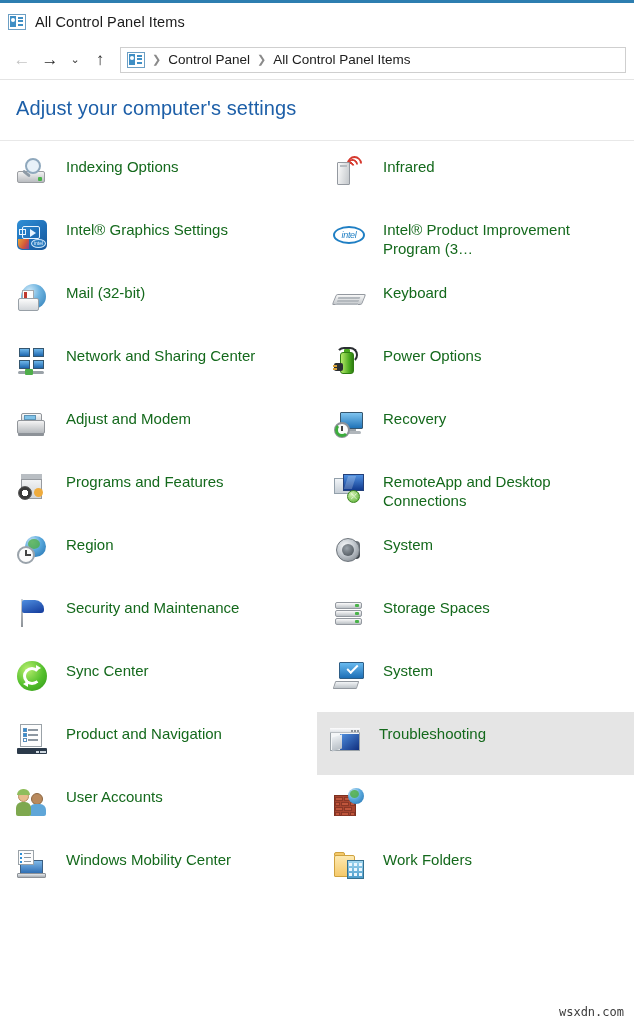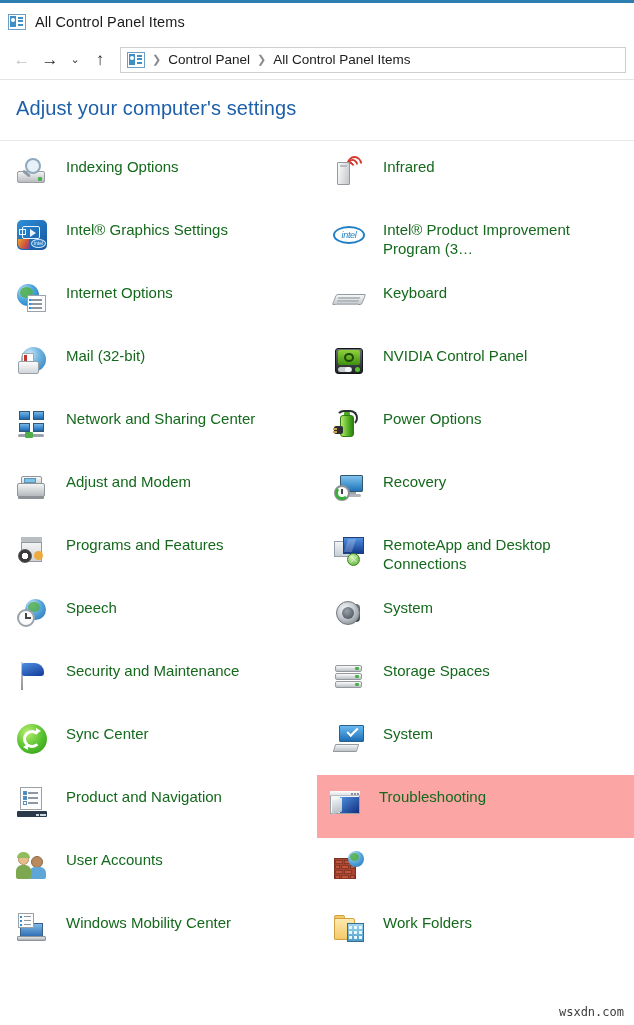--- a/index.html
+++ b/index.html
@@ -153,21 +153,21 @@
   }
 
   .item {
     display: flex;
     align-items: flex-start;
     height: 63px;
     box-sizing: border-box;
     padding-left: 16px;
   }
   .item.selected {
-    background: #fca5a5;
+    background: #e5e5e5;
     padding-left: 12px;
   }
   .item .ico {
     width: 32px;
     height: 32px;
     flex: none;
     margin-top: 11px;
     position: relative;
   }
   .item .lbl {
@@ -501,34 +501,20 @@
             <span class="mini"></span>
             <span class="mon"></span>
             <span class="play"></span>
           <span class="swirl"></span>
             <span class="oval"></span>
             <span class="otxt">intel</span>
         </span>
         <span class="lbl">Intel® Graphics Settings</span>
       </div>
 
-      <div class="item">
-        <span class="ico i-inet">
-          <span class="globe"></span>
-            <span class="land"></span>
-            <span class="page"></span>
-          <span class="ln l1"></span>
-            <span class="ln l2"></span>
-            <span class="ln l3"></span>
-          <span class="ck c1"></span>
-            <span class="ck c2"></span>
-            <span class="ck c3"></span>
-        </span>
-        <span class="lbl">Internet Options</span>
-      </div>
 
       <div class="item">
         <span class="ico i-mail">
           <span class="globe"></span>
             <span class="env"></span>
             <span class="envR"></span>
             <span class="tray"></span>
         </span>
         <span class="lbl">Mail (32-bit)</span>
       </div>
@@ -566,21 +552,21 @@
       </div>
 
       <div class="item">
         <span class="ico i-region">
           <span class="globe"></span>
             <span class="land"></span>
             <span class="clock"></span>
           <span class="hh"></span>
             <span class="mm"></span>
         </span>
-        <span class="lbl">Speech</span>
+        <span class="lbl">Region</span>
       </div>
 
       <div class="item">
         <span class="ico i-flag">
           <span class="pole"></span>
             <span class="cloth"></span>
         </span>
         <span class="lbl">Security and Maintenance</span>
       </div>
 
@@ -665,31 +651,20 @@
         <span class="ico i-kbd">
           <span class="board"></span>
             <span class="k r1"></span>
             <span class="k r2"></span>
             <span class="k r3"></span>
         </span>
         <span class="lbl">Keyboard</span>
       </div>
 
 
-      <div class="item">
-        <span class="ico i-nv">
-          <span class="case"></span>
-            <span class="scr"></span>
-            <span class="eye"></span>
-          <span class="slider"></span>
-            <span class="knob"></span>
-            <span class="led"></span>
-        </span>
-        <span class="lbl">NVIDIA Control Panel</span>
-      </div>
 
       <div class="item">
         <span class="ico i-pwr">
           <span class="cord"></span>
             <span class="tip"></span>
             <span class="batt"></span>
           <span class="plug"></span>
             <span class="pin p1"></span>
             <span class="pin p2"></span>
         </span>

